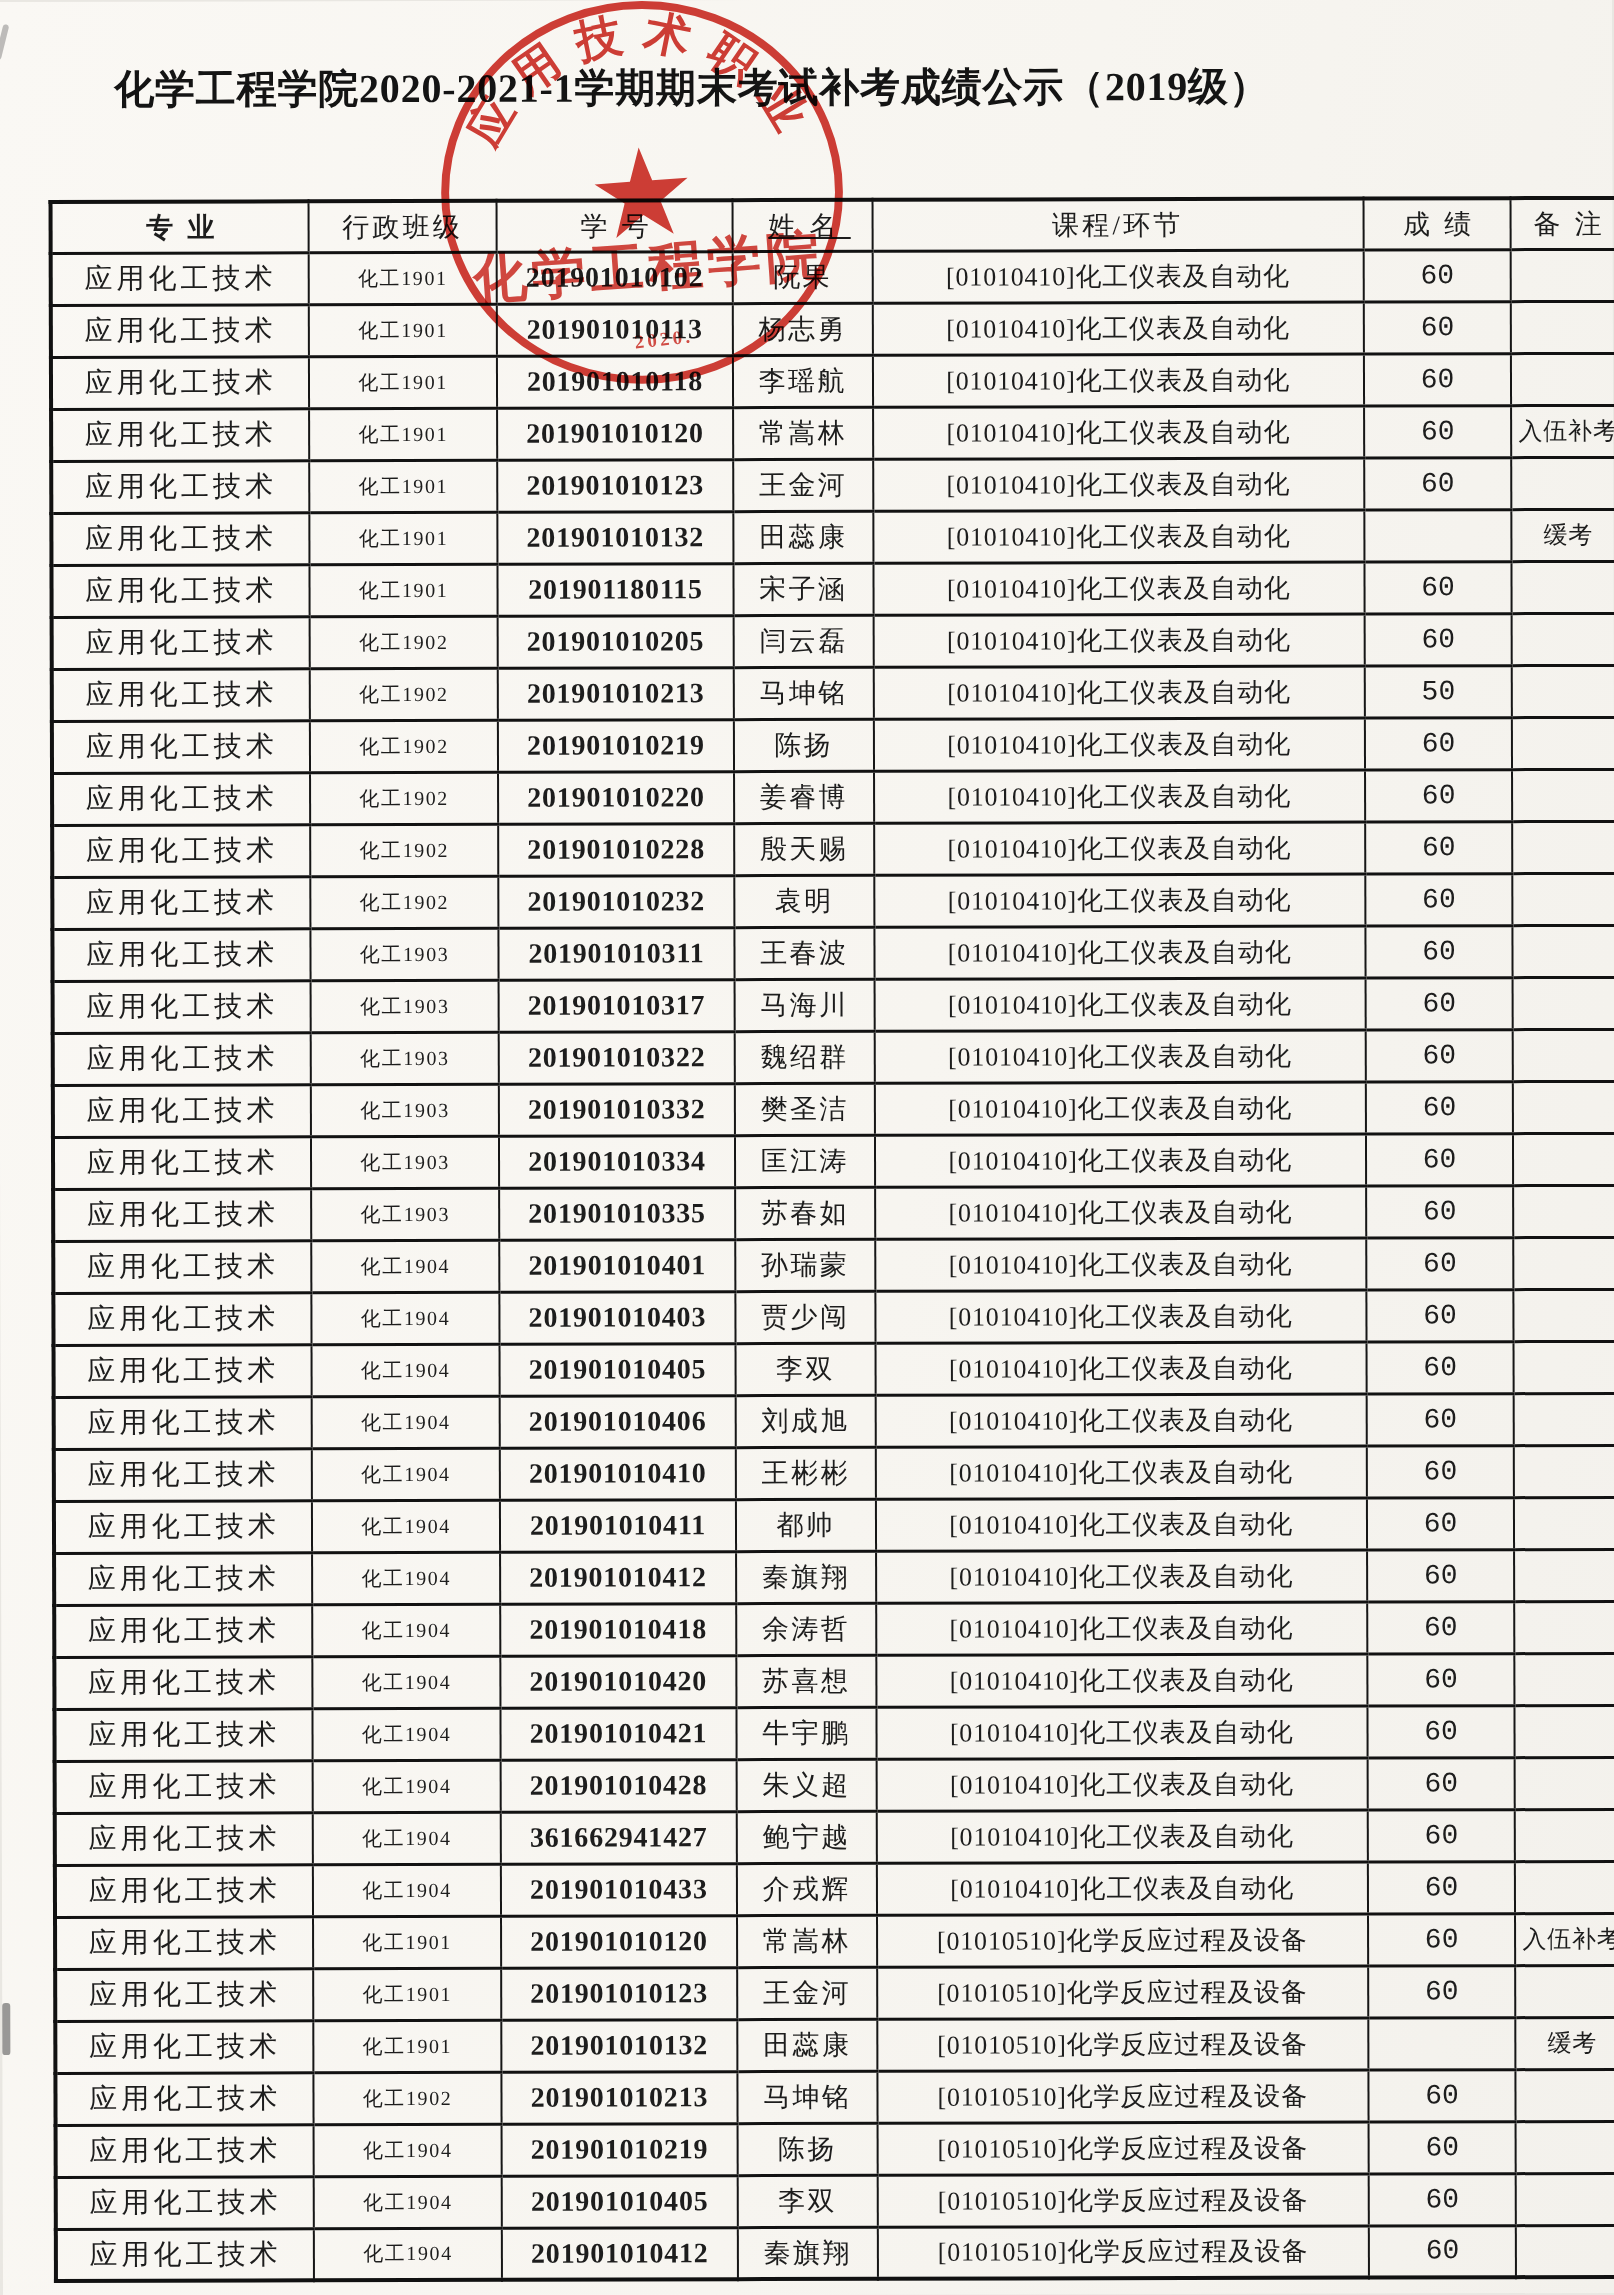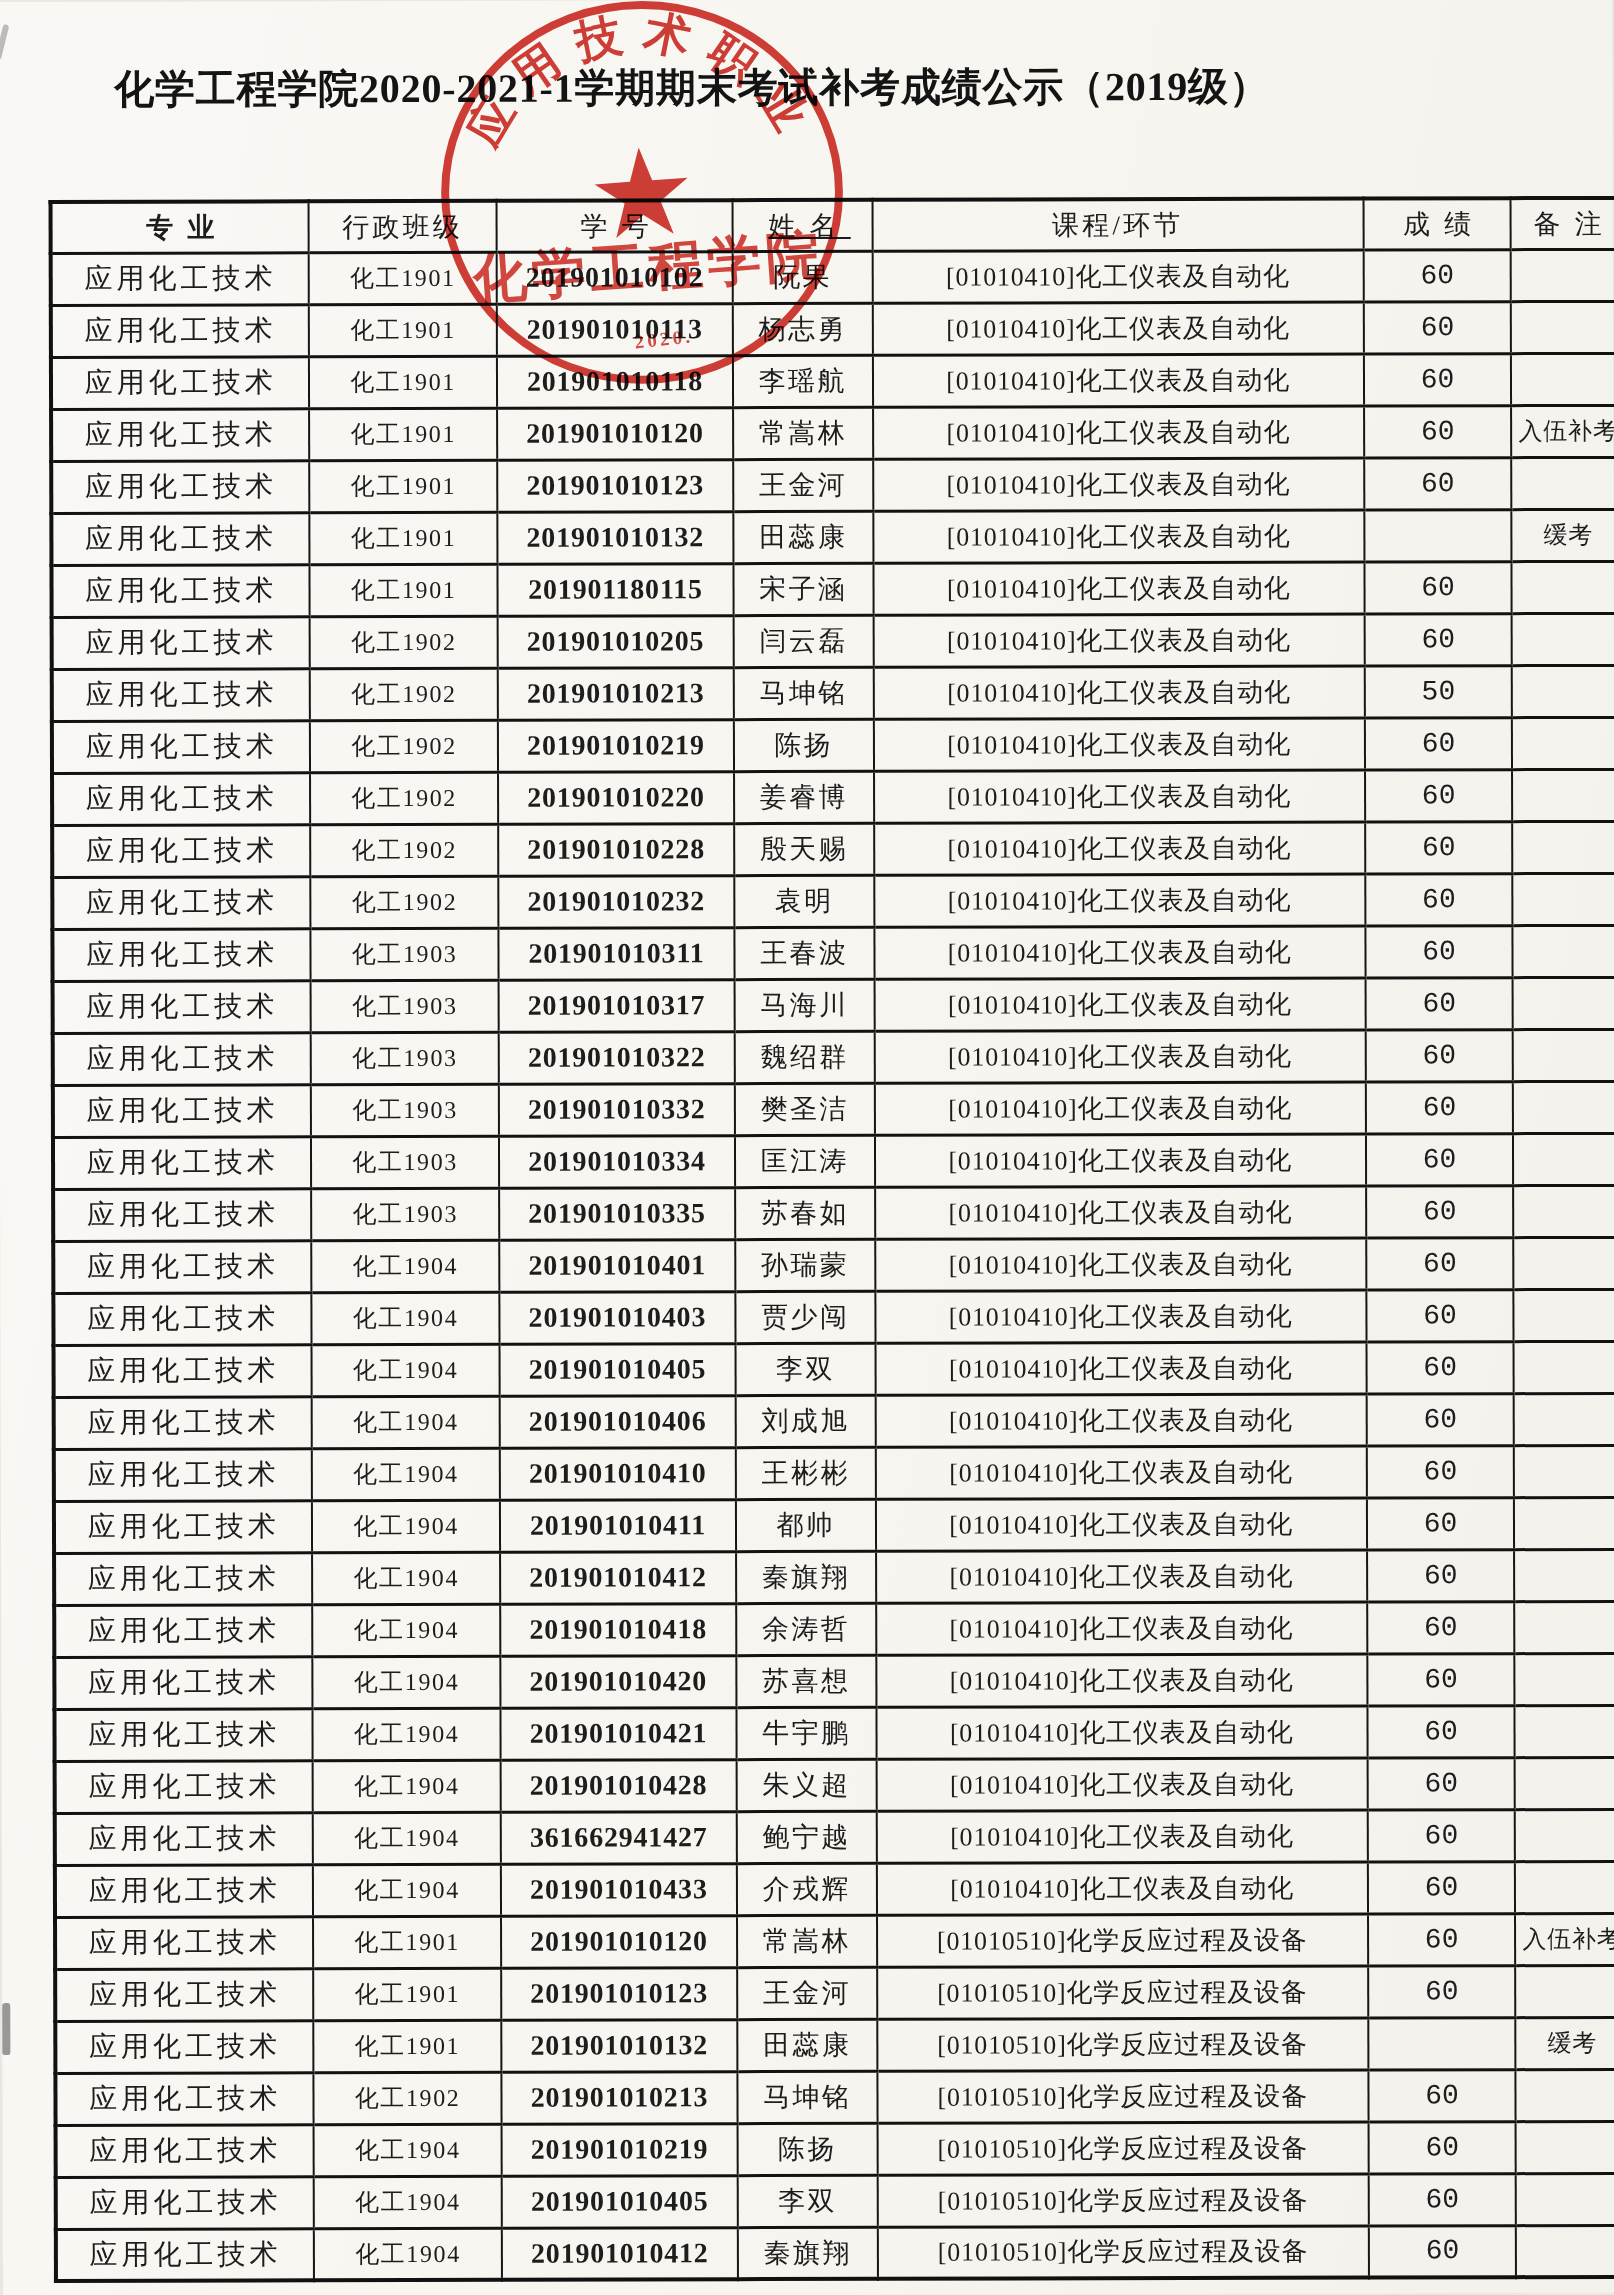--- a/index.html
+++ b/index.html
@@ -44,21 +44,21 @@
     padding:0 3.2px;
     overflow:hidden;
     white-space:nowrap;
   }
   #grade-table{border:4px solid #111;}
   #grade-table thead tr{height:51px;}
   #grade-table tbody tr{height:52px;}
   #grade-table th{font-size:27px;font-weight:normal;letter-spacing:3.2px;}
   #grade-table th.wide{letter-spacing:14.2px;text-indent:14.2px;}
   td.c-major{font-size:28px;letter-spacing:4px;}
-  td.c-class{font-size:24px;letter-spacing:1.6px;}
+  td.c-class{font-size:20px;letter-spacing:1.6px;}
   td.c-id{font-size:28px;letter-spacing:0.8px;font-weight:bold;}
   td.c-name{font-size:27px;letter-spacing:2.4px;}
   td.c-course{font-size:26px;letter-spacing:0.8px;}
   td.c-score{font-size:28px;font-family:Liberation Mono, monospace;color:#2a2a2a;}
   td.c-remark{font-size:24px;letter-spacing:0.8px;}
   
   #stamp{
     position:absolute;
     left:427px;top:-16px;
     width:443px;height:427px;

